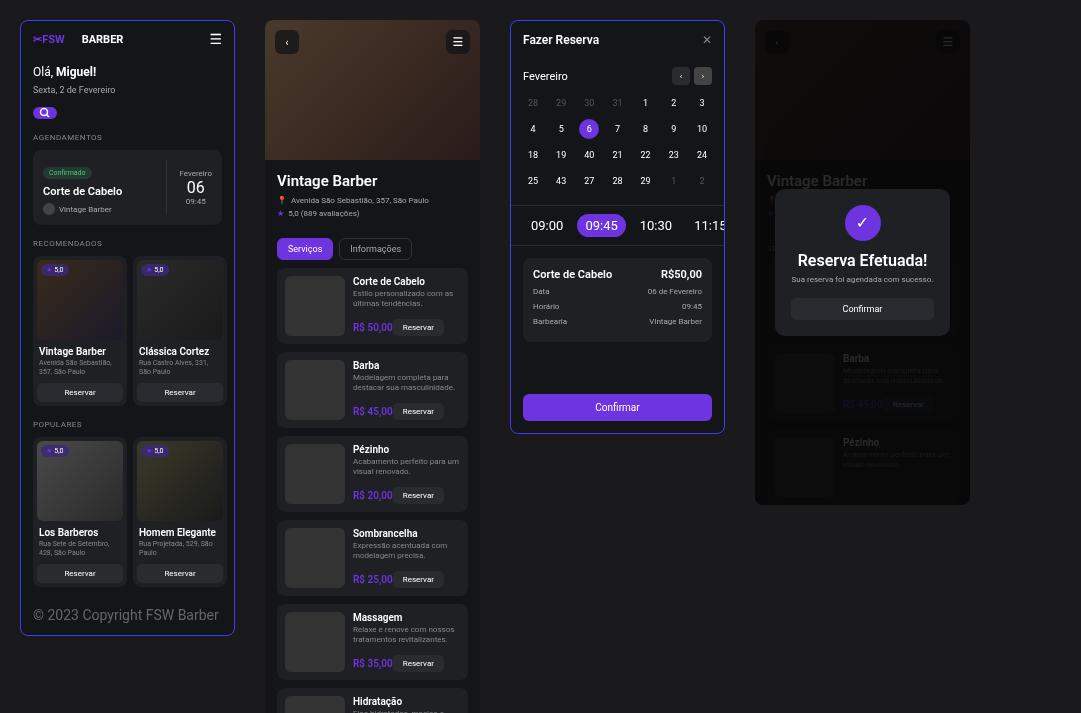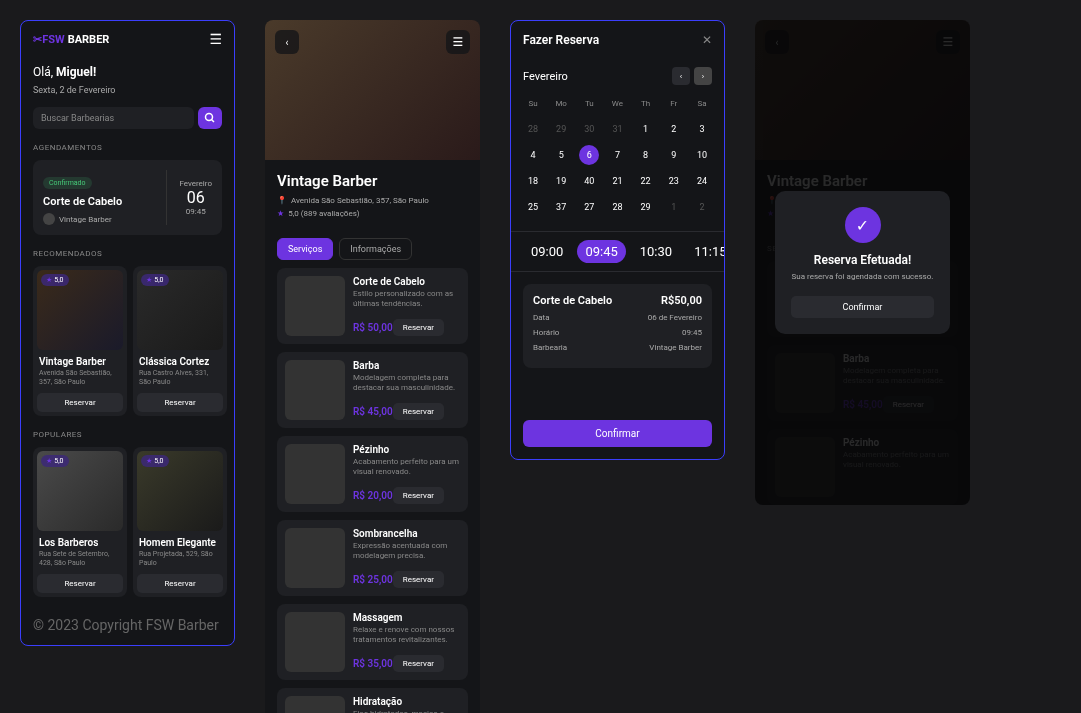--- a/index.html
+++ b/index.html
@@ -3,21 +3,21 @@
 <meta charset="utf-8">
 <style>
 *{margin:0;padding:0;box-sizing:border-box;font-family:-apple-system,BlinkMacSystemFont,'Segoe UI',Roboto,sans-serif}
 body{background:#1a1a1c;color:#fff;padding:20px;display:flex;gap:30px;align-items:flex-start}
 .frame{background:#141518;border-radius:8px;overflow:hidden;flex-shrink:0}
 .frame1{width:215px;border:1px solid #3b3efc}
 .frame2{width:215px}
 .frame3{width:215px;border:1px solid #3b3efc}
 .frame4{width:215px;position:relative}
 .header{display:flex;justify-content:space-between;align-items:center;padding:10px 12px}
-.logo{color:#6d34e0;font-weight:bold;font-size:11px;display:flex;align-items:center;gap:3px}
+.logo{color:#6d34e0;font-weight:bold;font-size:11px;display:flex;align-items:center;gap:17px}
 .logo-barber{color:#fff}
 .menu-btn{color:#fff;font-size:14px;cursor:pointer}
 .back-btn{position:absolute;top:10px;left:10px;background:rgba(20,21,24,0.8);width:24px;height:24px;border-radius:6px;display:flex;align-items:center;justify-content:center;font-size:10px;cursor:pointer}
 .menu-btn-abs{position:absolute;top:10px;right:10px;background:rgba(20,21,24,0.8);width:24px;height:24px;border-radius:6px;display:flex;align-items:center;justify-content:center;font-size:12px;cursor:pointer}
 .greeting{padding:0 12px;margin-top:8px}
 .greeting h2{font-size:12px;font-weight:400}
 .greeting h2 strong{font-weight:700}
 .greeting p{font-size:9px;color:#aaa;margin-top:6px}
 .search-row{display:flex;padding:0 12px;margin-top:12px;gap:4px}
 .search-input{flex:1;background:#1f2024;border:none;border-radius:6px;padding:6px 8px;color:#fff;font-size:9px}
@@ -77,21 +77,21 @@
 .time-chip.selected{background:#6d34e0}
 .summary{background:#1f2024;border-radius:8px;margin:12px;padding:10px}
 .summary-row{display:flex;justify-content:space-between;font-size:9px;margin-bottom:6px}
 .summary-row:first-child{font-size:11px;font-weight:600}
 .summary-row.small{color:#aaa;font-size:8px}
 .confirm-btn{background:#6d34e0;border:none;color:#fff;width:calc(100% - 24px);margin:0 12px 12px;padding:8px 0;border-radius:6px;font-size:10px;cursor:pointer}
 .frame3-spacer{height:40px}
 .overlay{position:absolute;inset:0;background:rgba(0,0,0,0.6);display:flex;align-items:center;justify-content:center;padding:20px}
 .toast{background:#1f2024;border-radius:10px;padding:16px;text-align:center;width:100%}
 .toast-icon{width:36px;height:36px;background:#6d34e0;border-radius:50%;margin:0 auto 10px;display:flex;align-items:center;justify-content:center;font-size:16px}
-.toast-title{font-size:12px;font-weight:600;margin-bottom:4px}
+.toast-title{font-size:16px;font-weight:600;margin-bottom:4px}
 .toast-desc{font-size:8px;color:#aaa;margin-bottom:12px;line-height:1.4}
 .toast-btn{background:#2a2b30;border:none;color:#fff;width:100%;padding:6px 0;border-radius:5px;font-size:9px;cursor:pointer}
 .dim{opacity:0.35}
 .star{color:#6d34e0}
 .pin{color:#6d34e0}
 </style>
 </head>
 <body>
 
 <div class="frame frame1">
@@ -100,21 +100,20 @@
         <span>✂FSW</span> 
         <span class="logo-barber">BARBER</span>
       </div>
     <div class="menu-btn">☰</div>
   </div>
   <div class="greeting">
     <h2><span>Olá, </span><strong>Miguel!</strong></h2>
     <p>Sexta, 2 de Fevereiro</p>
   </div>
   <div class="search-row">
-    <input class="search-input" placeholder="Buscar Barbearias" style="">
     <button class="search-btn">
         <svg width="12" height="12" viewBox="0 0 24 24" fill="none" stroke="#fff" stroke-width="3">
           <circle cx="10" cy="10" r="7"></circle>
           <line x1="20" y1="20" x2="15" y2="15"></line>
         </svg>
       </button>
   </div>
   <div class="section-title">AGENDAMENTOS</div>
   <div class="booking-card">
     <div class="booking-left">
@@ -280,29 +279,20 @@
   </div>
   <div class="calendar-header">
     <div class="cal-month">Fevereiro</div>
     <div class="cal-nav">
       <div class="cal-nav-btn">‹</div>
       <div class="cal-nav-btn active">›</div>
     </div>
   </div>
   <div class="calendar" id="calendar">
       <div class="cal-row">
-        <div class="cal-cell dow">Su</div>
-        <div class="cal-cell dow">Mo</div>
-        <div class="cal-cell dow">Tu</div>
-        <div class="cal-cell dow">We</div>
-        <div class="cal-cell dow">Th</div>
-        <div class="cal-cell dow">Fr</div>
-        <div class="cal-cell dow">Sa</div>
-      </div>
-      <div class="cal-row">
         <div class="cal-cell muted">28</div>
         <div class="cal-cell muted">29</div>
         <div class="cal-cell muted">30</div>
         <div class="cal-cell muted">31</div>
         <div class="cal-cell">1</div>
         <div class="cal-cell">2</div>
         <div class="cal-cell">3</div>
       </div>
       <div class="cal-row">
         <div class="cal-cell">4</div>
@@ -317,21 +307,21 @@
         <div class="cal-cell">18</div>
         <div class="cal-cell">19</div>
         <div class="cal-cell">40</div>
         <div class="cal-cell">21</div>
         <div class="cal-cell">22</div>
         <div class="cal-cell">23</div>
         <div class="cal-cell">24</div>
       </div>
       <div class="cal-row">
         <div class="cal-cell">25</div>
-        <div class="cal-cell">37</div>
+        <div class="cal-cell">43</div>
         <div class="cal-cell">27</div>
         <div class="cal-cell">28</div>
         <div class="cal-cell">29</div>
         <div class="cal-cell muted">1</div>
         <div class="cal-cell muted">2</div>
       </div>
     </div>
   <div class="times" id="times">
       <div class="time-chip">09:00</div>
       <div class="time-chip selected">09:45</div>

